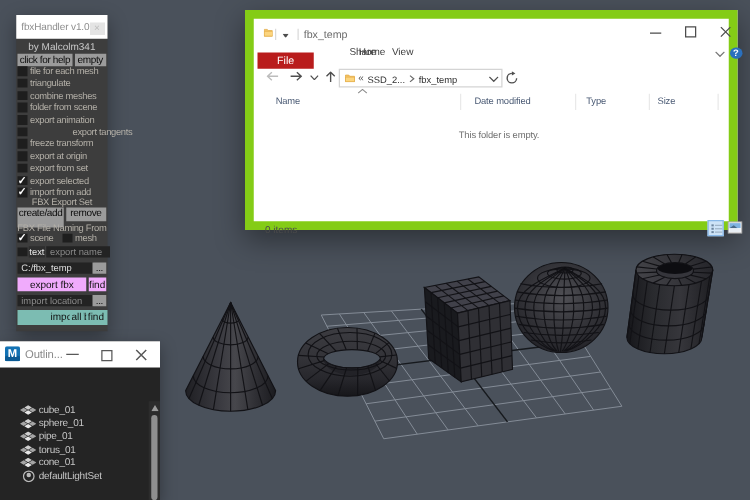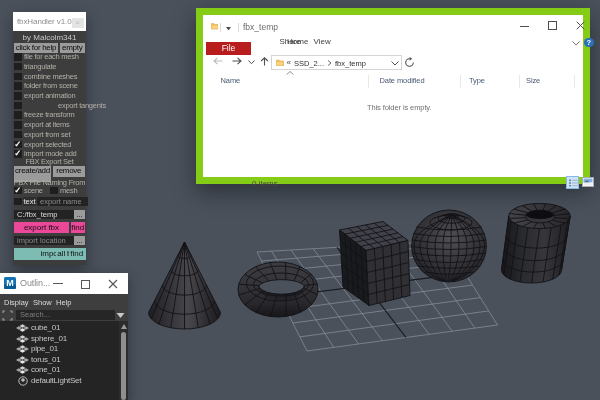--- a/index.html
+++ b/index.html
@@ -6,21 +6,21 @@
   body{width:600px;height:400px;overflow:hidden;position:relative;
        background:#4a515b;font-family:"Liberation Sans",sans-serif;}
   .abs{position:absolute;white-space:nowrap;}
   svg{display:block;}
   .fbtn{background:#9b9b9b;color:#0b0b0b;font-size:8px;text-align:center;line-height:10.5px;letter-spacing:-0.3px;}
   .flab{text-align:center;font-size:7.5px;color:#b3afa7;letter-spacing:-0.25px;}
   .ftx{font-size:7.5px;color:#b3afa7;line-height:7.5px;letter-spacing:-0.25px;}
   .cb{width:7.5px;height:7.5px;background:#1e1e1e;}
   .ck{color:#fff;font-size:8.5px;line-height:7.5px;text-align:center;font-weight:bold;}
   .ffield{height:9.5px;background:#232323;font-size:7.5px;line-height:9.5px;padding-left:3px;}
-  .obtn{height:11px;background:#ec4899;color:#111;font-size:8px;text-align:center;line-height:11px;}
+  .obtn{height:11px;background:#f0abfc;color:#111;font-size:8px;text-align:center;line-height:11px;}
   .tbtn{height:11.5px;background:#7cbcb2;color:#111;font-size:8px;text-align:center;line-height:11.5px;}
   .hcol{font-size:7.5px;color:#4a5a74;letter-spacing:-0.1px;}
 </style>
 </head>
 <body>
 
 <svg class="abs" id="vp" width="600" height="400" viewBox="0 0 600 400" style="left:0;top:0;">
 <g stroke="#9aa2ad" stroke-width="0.8" opacity="0.72">
 <line x1="257.0" y1="252.0" x2="445.0" y2="241.0"></line>
 <line x1="261.5" y1="261.0" x2="448.0" y2="245.8"></line>
@@ -220,27 +220,27 @@
   <div class="abs ftx" style="left:11px;top:60.6px;">combine meshes</div>
   <div class="abs cb" style="left:1px;top:70.3px;"></div>
   <div class="abs ftx" style="left:11px;top:70.3px;">folder from scene</div>
   <div class="abs cb" style="left:1px;top:80.0px;"></div>
   <div class="abs ftx" style="left:11px;top:80.0px;">export animation</div>
   <div class="abs cb" style="left:1px;top:89.7px;"></div>
   <div class="abs ftx" style="left:11px;top:89.7px;margin-left:34px;">export tangents</div>
   <div class="abs cb" style="left:1px;top:99.4px;"></div>
   <div class="abs ftx" style="left:11px;top:99.4px;">freeze transform</div>
   <div class="abs cb" style="left:1px;top:109.1px;"></div>
-  <div class="abs ftx" style="left:11px;top:109.1px;">export at items</div>
+  <div class="abs ftx" style="left:11px;top:109.1px;">export at origin</div>
   <div class="abs cb" style="left:1px;top:118.8px;"></div>
   <div class="abs ftx" style="left:11px;top:118.8px;text-align:right;">export from set</div>
   <div class="abs cb ck" style="left:1px;top:128.5px;">✓</div>
   <div class="abs ftx" style="left:11px;top:128.5px;">export selected</div>
   <div class="abs cb ck" style="left:1px;top:138.2px;">✓</div>
-  <div class="abs ftx" style="left:11px;top:138.2px;">import mode add</div>
+  <div class="abs ftx" style="left:11px;top:138.2px;">import from add</div>
   <div class="abs flab" style="left:0;top:145px;width:73px;">FBX Export Set</div>
   <div class="abs fbtn" style="left:1px;top:154px;width:37px;height:16px;">create/add</div>
   <div class="abs fbtn" style="left:39.5px;top:154px;width:32.5px;height:10.5px;">remove</div>
   <div class="abs flab" style="left:0;top:166px;width:73px;">FBX File Naming From</div>
   <div class="abs cb ck" style="left:1px;top:174.5px;">✓</div>
   <div class="abs ftx" style="left:11px;top:174.5px;">scene</div>
   <div class="abs cb" style="left:37px;top:174.5px;"></div>
   <div class="abs ftx" style="left:47px;top:174.5px;">mesh</div>
   <div class="abs cb" style="left:1px;top:185.5px;"></div>
   <div class="abs" style="left:10px;top:184.5px;width:13px;height:9.5px;background:#2e2e2e;color:#e8e8e8;font-size:7.5px;text-align:center;line-height:9.5px;">text</div>
@@ -265,35 +265,21 @@
       <text x="6" y="8.5" font-size="9" font-weight="bold" fill="#fff" text-anchor="middle" font-family="Liberation Sans">M</text>
     </svg>
     <div class="abs" style="left:20px;top:5px;font-size:9px;letter-spacing:-0.1px;color:#8a8a8a;">Outlin...</div>
     <div class="abs" style="left:53px;top:10.5px;width:10px;height:1.2px;background:#585858;"></div>
     <div class="abs" style="left:80.5px;top:7px;width:7px;height:7px;border:1.2px solid #585858;"></div>
     <svg class="abs" style="left:108px;top:6.5px;" width="10" height="10" viewBox="0 0 10 10">
       <path d="M1 1 L9 9 M9 1 L1 9" stroke="#585858" stroke-width="1.2"></path>
     </svg>
   </div>
 
-  <div class="abs" style="left:0;top:21px;width:128px;height:15px;background:#3e3e3e;">
-    <div class="abs" style="left:4px;top:4px;font-size:7.5px;color:#dcdcdc;">Display</div>
-    <div class="abs" style="left:33px;top:4px;font-size:7.5px;color:#dcdcdc;">Show</div>
-    <div class="abs" style="left:56px;top:4px;font-size:7.5px;color:#dcdcdc;">Help</div>
-  </div>
-
-  <div class="abs" style="left:0;top:36px;width:128px;height:12.5px;background:#3e3e3e;">
-    <svg class="abs" style="left:2px;top:1px;" width="11" height="11" viewBox="0 0 11 11">
-      <path d="M1 3 V1 H3 M8 1 H10 V3 M10 8 V10 H8 M3 10 H1 V8" stroke="#999" stroke-width="1.2" fill="none"></path>
-    </svg>
-    <div class="abs" style="left:16px;top:1px;width:95px;height:10.5px;background:#262626;color:#7f7f7f;font-size:7.5px;line-height:10.5px;padding-left:4px;">Search...</div>
-    <svg class="abs" style="left:116px;top:3px;" width="9" height="7" viewBox="0 0 9 7">
-      <path d="M0.5 1 L4.5 6 L8.5 1 Z" fill="#c9c9c9"></path>
-    </svg>
-  </div>
+
   <svg class="abs" style="left:16px;top:51.5px;" width="13" height="8" viewBox="0 0 13 8">
       <g fill="#cfcfcf">
         <path d="M6.5 0.2 L9.5 2 L6.5 3.8 L3.5 2 Z"></path>
         <path d="M2.9 2.2 L5.9 4 L2.9 5.8 L-0.1 4 Z" fill="#a5a5a5"></path>
         <path d="M10.1 2.2 L13.1 4 L10.1 5.8 L7.1 4 Z" fill="#a5a5a5"></path>
         <path d="M6.5 4.2 L9.5 6 L6.5 7.8 L3.5 6 Z" fill="#e8e8e8"></path>
       </g>
     </svg>
   <div class="abs" style="left:31px;top:50.5px;font-size:8px;letter-spacing:-0.2px;color:#c6c6c6;">cube_01</div>
   <svg class="abs" style="left:16px;top:62.0px;" width="13" height="8" viewBox="0 0 13 8">
@@ -412,21 +398,21 @@
   <div class="abs hcol" style="left:176.5px;top:61px;">Date modified</div>
   <div class="abs hcol" style="left:266px;top:61px;">Type</div>
   <div class="abs hcol" style="left:323px;top:61px;">Size</div>
   <div class="abs" style="left:164.5px;top:60px;width:1px;height:13px;background:#e9e9e9;"></div>
   <div class="abs" style="left:256.5px;top:60px;width:1px;height:13px;background:#e9e9e9;"></div>
   <div class="abs" style="left:315.5px;top:60px;width:1px;height:13px;background:#e9e9e9;"></div>
   <div class="abs" style="left:370.5px;top:60px;width:1px;height:13px;background:#e9e9e9;"></div>
 
   <div class="abs" style="left:164px;top:88px;font-size:7.5px;letter-spacing:-0.1px;color:#6f6f6f;">This folder is empty.</div>
 
-  <div class="abs" style="left:9px;top:164px;font-size:8px;color:#4a4a4a;margin-left:40px;">0 items</div>
+  <div class="abs" style="left:9px;top:164px;font-size:8px;color:#4a4a4a;">0 items</div>
   <div class="abs" style="left:363px;top:160.5px;width:13px;height:13.5px;background:#cde3f7;border:1px solid #88b8e8;box-sizing:border-box;">
     <svg class="abs" style="left:1.5px;top:2px;" width="9" height="8" viewBox="0 0 9 8">
       <g fill="#6d86a0">
           <rect x="0" y="0.5" width="2" height="1.6"></rect>
           <rect x="0" y="3.2" width="2" height="1.6"></rect>
           <rect x="0" y="5.9" width="2" height="1.6"></rect>
         </g>
       <g fill="#9fb4c8">
           <rect x="3" y="0.8" width="6" height="1"></rect>
           <rect x="3" y="3.5" width="6" height="1"></rect>

